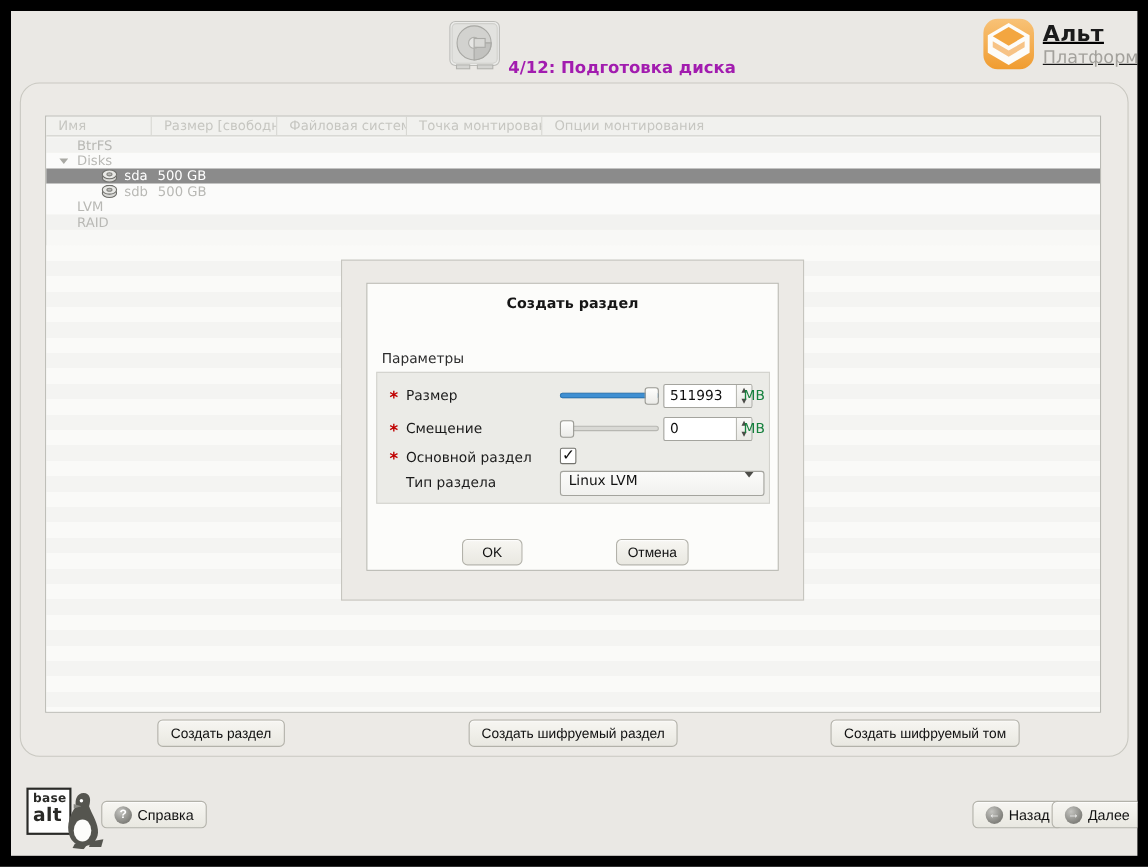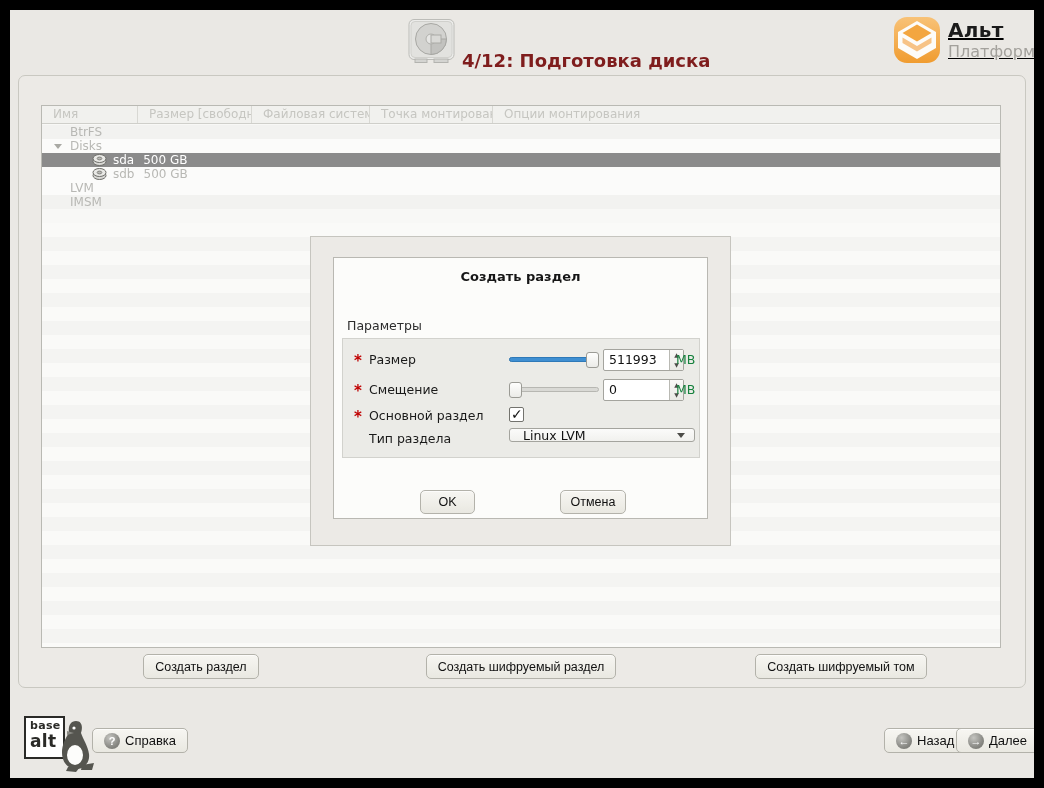--- a/index.html
+++ b/index.html
@@ -4,30 +4,30 @@
 <style>
   * { margin:0; padding:0; box-sizing:border-box; }
   html,body { width:1044px; height:788px; }
   body { background:#000; font-family:"DejaVu Sans","Liberation Sans",sans-serif; position:relative; }
 
   .window { position:absolute; left:10px; top:10px; width:1024px; height:768px; background:#eae8e4; overflow:hidden; }
 
   
   .step-header { position:absolute; left:397px; top:5px; height:52px; display:flex; align-items:center; }
   .step-icon { width:49px; height:46px; }
-  .step-title { margin-left:6px; font-size:18px; font-weight:bold; color:#7f1d1d;margin-top:39px; }
+  .step-title { margin-left:6px; font-size:15px; font-weight:bold; color:#a21caf;margin-top:39px; }
 
   .brand { position:absolute; left:883px; top:6px; display:flex; }
   .brand-icon { width:48px; height:48px; }
   .brand-text { margin-left:7px; padding-top:3px;text-decoration:underline; }
   .brand-title { font-size:20px; font-weight:bold; color:#1b1b1b; line-height:23px; letter-spacing:.3px; }
   .brand-subtitle { font-size:16px; color:#a3a19c; line-height:20px; }
 
   
-  .main-panel { position:absolute; left:8px; top:65px; width:1008px; height:613px; background:#eceae6; border:1px solid #c9c8c1; border-radius:7px; }
+  .main-panel { position:absolute; left:8px; top:65px; width:1008px; height:613px; background:#eceae6; border:1px solid #c9c8c1; border-radius:18px; }
 
   .table-wrap { position:absolute; left:22px; top:29px; width:960px; height:543px; background:#f8f8f6; border:1px solid #b9b9b3; overflow:hidden; }
   .thead { display:flex; height:18px; background:#f1f1ee; border-bottom:1px solid #cfcfca; }
   .th { font-size:12px; line-height:17px; color:#c6c6c1; padding-left:11px; border-right:1px solid #d8d8d3; white-space:nowrap; overflow:hidden; }
   .th:nth-child(1){ width:96px; }
   .th:nth-child(2){ width:114px; }
   .th:nth-child(3){ width:118px; }
   .th:nth-child(4){ width:123px; }
   .th:nth-child(5){ flex:1; border-right:none; }
 
@@ -73,21 +73,21 @@
   .slider.min .handle { left:0; }
 
   .spinbox { position:absolute; left:260px; top:0; width:81px; height:22px; background:#fff; border:1px solid #a4a49e; border-radius:2px; display:flex; }
   .spin-value { flex:1; font-size:12.5px; line-height:20px; padding-left:5px; color:#111; }
   .spin-buttons { width:14px; border-left:1px solid #b9b9b3; display:flex; flex-direction:column; background:linear-gradient(#f9f9f7,#e9e9e5); }
   .spin-buttons span { flex:1; font-size:6px; line-height:9px; text-align:center; color:#4c4c48; }
 
   .checkbox { position:absolute; left:166px; top:2px; width:15px; height:15px; background:#fff; border:1px solid #73736e; border-radius:2px; }
   .checkbox.checked::after { content:"✓"; position:absolute; left:1px; top:-2px; font-size:14px; font-weight:bold; color:#111; }
 
-  .dropdown { position:absolute; left:166px; top:0; width:186px; height:14px; background:linear-gradient(#fbfbfa,#f1f1ee); border:1px solid #a4a49e; border-radius:3px; display:flex; align-items:center;padding-left:6px; }
+  .dropdown { position:absolute; left:166px; top:0; width:186px; height:23px; background:linear-gradient(#fbfbfa,#f1f1ee); border:1px solid #a4a49e; border-radius:3px; display:flex; align-items:flex-start; }
   .dd-value { flex:1; font-size:12.5px; padding-left:7px; color:#111; }
   .dd-arrow { width:0; height:0; margin-right:9px; border-left:4.5px solid transparent; border-right:4.5px solid transparent; border-top:5px solid #4c4c48; }
 
   .dlg-btn { position:absolute; top:232px; height:24px; }
   .dlg-btn.ok { left:86px; width:55px; }
   .dlg-btn.cancel { left:226px; width:66px; }
 
   
   .footer-logo { position:absolute; left:14px; top:704px; width:80px; height:58px; }
   .brand-box { position:absolute; left:0; top:2px; width:41px; height:43px; background:#fff; border:2px solid #2a2a27; padding:2px 0 0 4px; }
@@ -172,21 +172,21 @@
             <ellipse cx="7.5" cy="4.5" rx="6.5" ry="4" fill="#e9e9e6" stroke="#6e6e6a"></ellipse>
             <ellipse cx="7.5" cy="4.5" rx="2.3" ry="1.4" fill="#b9b9b5" stroke="#83837f"></ellipse>
           </svg>
           <span class="disk-label">sdb</span>
           <span class="disk-size">500 GB</span>
         </div>
         <div class="trow light indent-group">
           <span>LVM</span>
         </div>
         <div class="trow dark indent-group">
-          <span>IMSM</span>
+          <span>RAID</span>
         </div>
         <div class="tree-filler"></div>
       </div>
     </div>
 
     <div class="actions-row">
       <div class="action-slot">
           <button class="btn">Создать раздел</button>
         </div>
       <div class="action-slot">

